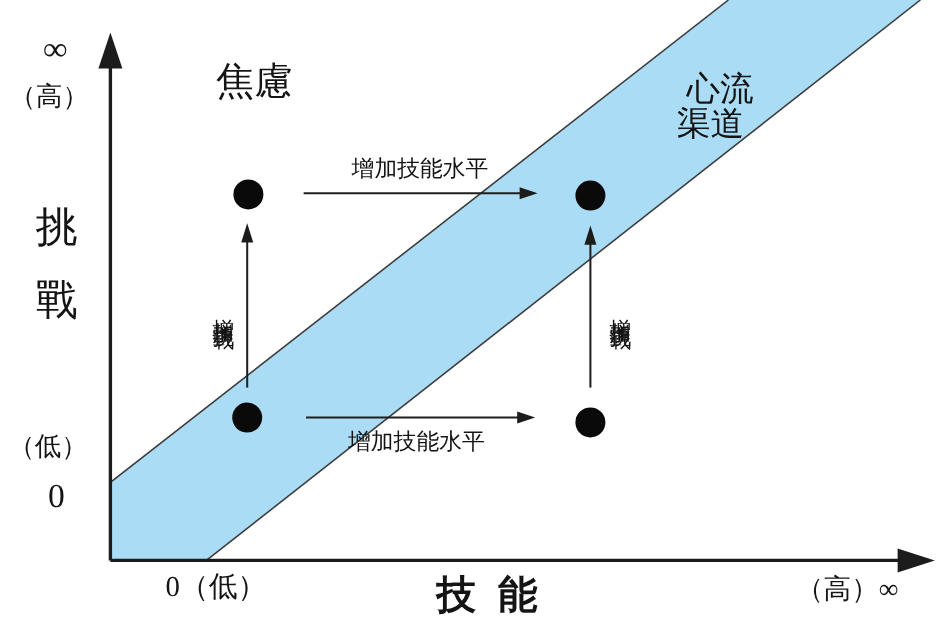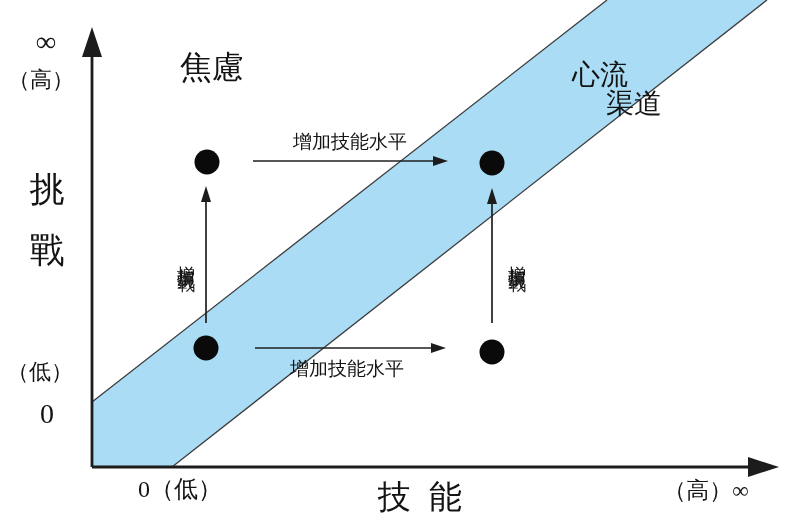--- a/index.html
+++ b/index.html
@@ -56,25 +56,25 @@
   </svg>
 
   <div class="lbl serif" style="left:46px;top:42px;font-size:28px;font-weight:bold;">∞</div>
   <div class="lbl serif" style="left:41px;top:80px;font-size:22px;">（高）</div>
   <div class="lbl serif" style="left:47px;top:190px;font-size:35px;">挑</div>
   <div class="lbl serif" style="left:47px;top:251px;font-size:35px;">戰</div>
   <div class="lbl serif" style="left:40px;top:372px;font-size:22px;">（低）</div>
   <div class="lbl serif" style="left:47px;top:414px;font-size:28px;">0</div>
 
   <div class="lbl serif" style="left:180px;top:490px;font-size:24px;">0（低）</div>
-  <div class="lbl serif" style="left:429px;top:497px;font-size:33px;letter-spacing:0.55em;">技能</div>
+  <div class="lbl serif" style="left:415px;top:497px;font-size:33px;letter-spacing:0.55em;font-weight:bold;">技能</div>
   <div class="lbl serif" style="left:706px;top:491px;font-size:23px;">（高）∞</div>
 
   <div class="lbl sans" style="left:212px;top:68px;font-size:32px;">焦慮</div>
   <div class="lbl sans" style="left:580px;top:75px;font-size:28px;margin-left:20px;">心流</div>
-  <div class="lbl sans" style="left:592px;top:104px;font-size:28px;margin-left:42px;">渠道</div>
+  <div class="lbl sans" style="left:592px;top:104px;font-size:28px;">渠道</div>
 
   <div class="lbl sans" style="left:350px;top:142px;font-size:19px;">增加技能水平</div>
   <div class="lbl sans" style="left:347px;top:369px;font-size:19px;">增加技能水平</div>
   <div class="lbl sans vert" style="left:186px;top:257px;font-size:18px;">增加挑戰</div>
   <div class="lbl sans vert" style="left:517px;top:257px;font-size:18px;">增加挑戰</div>
 
 </div>
 
 </body></html>

